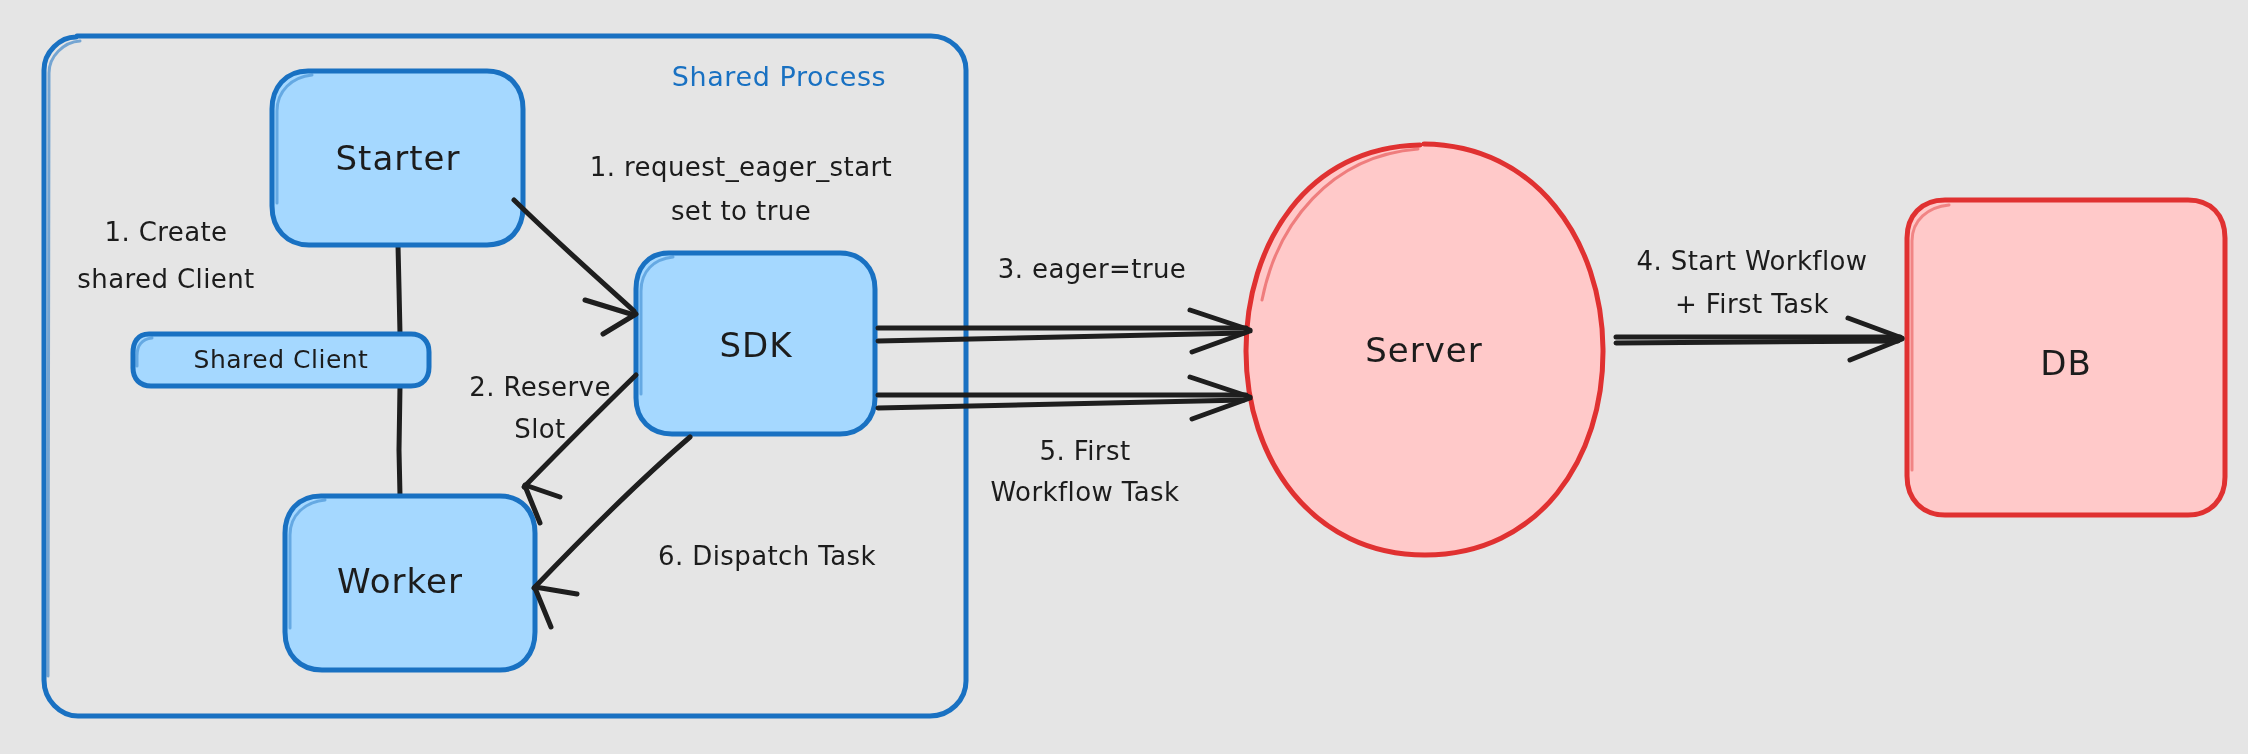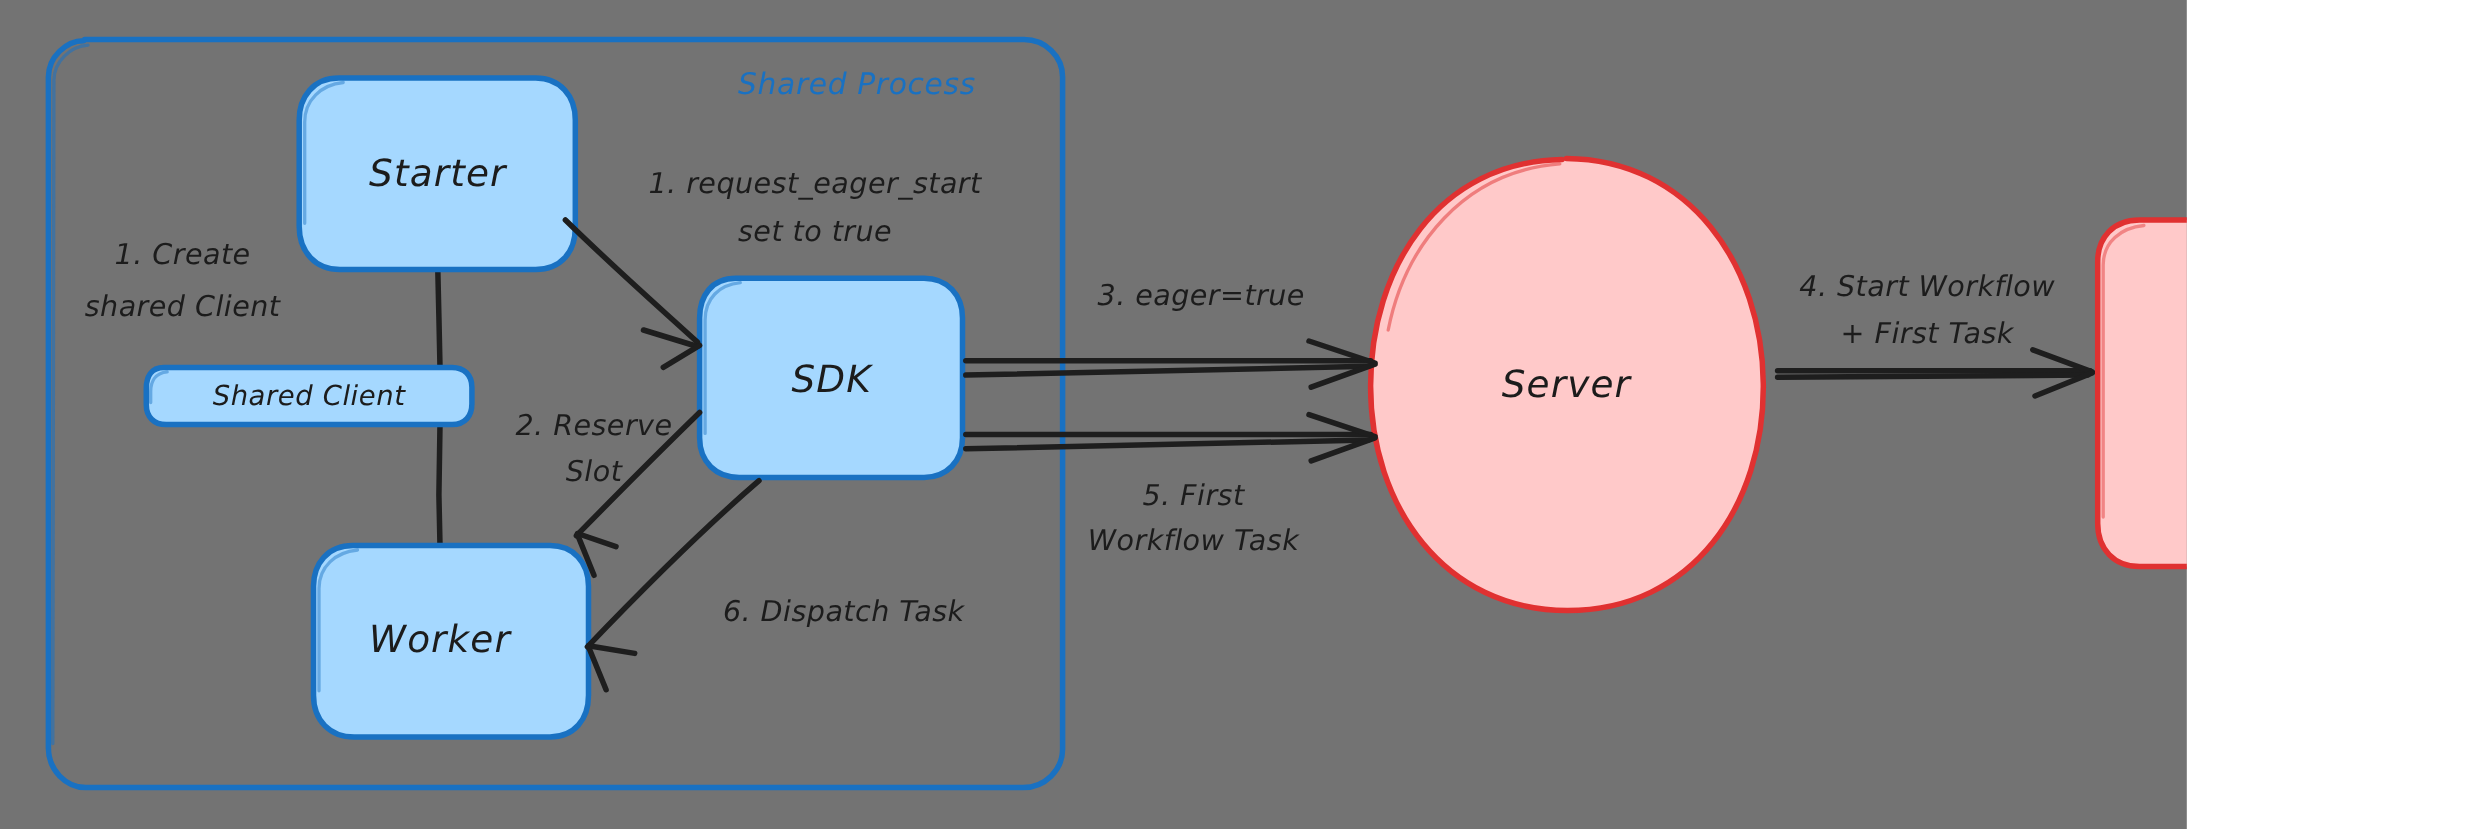--- a/index.html
+++ b/index.html
@@ -5,25 +5,24 @@
   html, body {
     margin: 0;
     padding: 0;
     background: #ffffff;
   }
   body {
     font-family: "DejaVu Sans", sans-serif;
   }
   #canvas {
     position: relative;
-    width: 1988px;
+    width: 2248px;
     height: 754px;
-    background: #737373;
+    background: #e5e5e5;
     overflow: hidden;
-    font-style: italic;
   }
   svg#diagram {
     position: absolute;
     left: 0;
     top: 0;
     width: 2248px;
     height: 754px;
   }
   .node-label {
     font-family: "DejaVu Sans", sans-serif;

